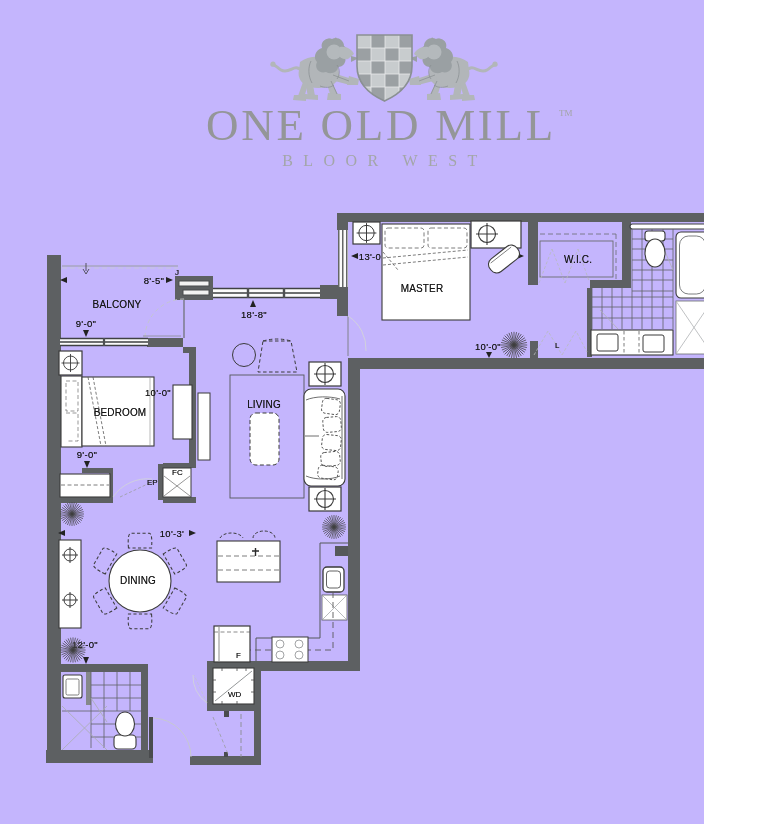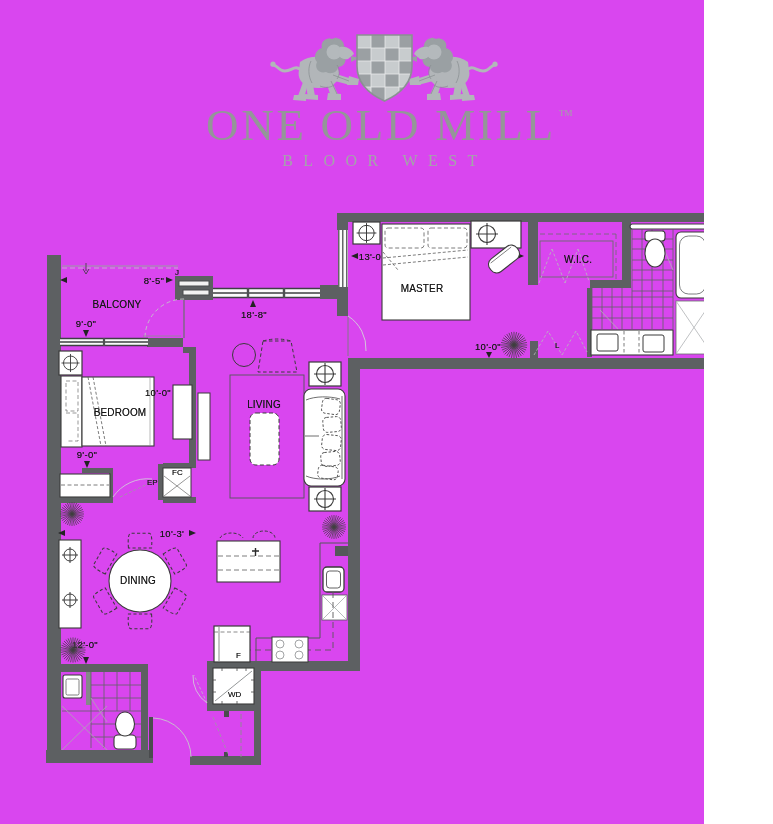--- a/index.html
+++ b/index.html
@@ -1,16 +1,16 @@
 <!DOCTYPE html>
 <html><head>
 <meta charset="utf-8">
 <style>
   html,body{margin:0;padding:0;background:#ffffff;}
-  #page{position:relative;width:704px;height:824px;background:#d946ef;overflow:hidden;will-change:transform;transform:translateZ(0);}
+  #page{position:relative;width:704px;height:824px;background:#c4b5fd;overflow:hidden;will-change:transform;transform:translateZ(0);}
   svg{position:absolute;top:0;left:0;}
   text{font-family:"Liberation Sans",sans-serif;-webkit-font-smoothing:antialiased;}
   .lbl{font-size:10px;fill:#161616;letter-spacing:0.15px;text-shadow:0 0 0.5px rgba(40,40,40,0.75);}
   .dim{font-size:9.5px;fill:#161616;letter-spacing:0.3px;text-shadow:0 0 0.5px rgba(40,40,40,0.75);}
   .sm{font-size:8px;fill:#161616;text-shadow:0 0 0.5px rgba(40,40,40,0.7);}
 </style>
 </head>
 <body>
 <div id="page">
 <svg width="773" height="824" viewBox="0 0 773 824">

